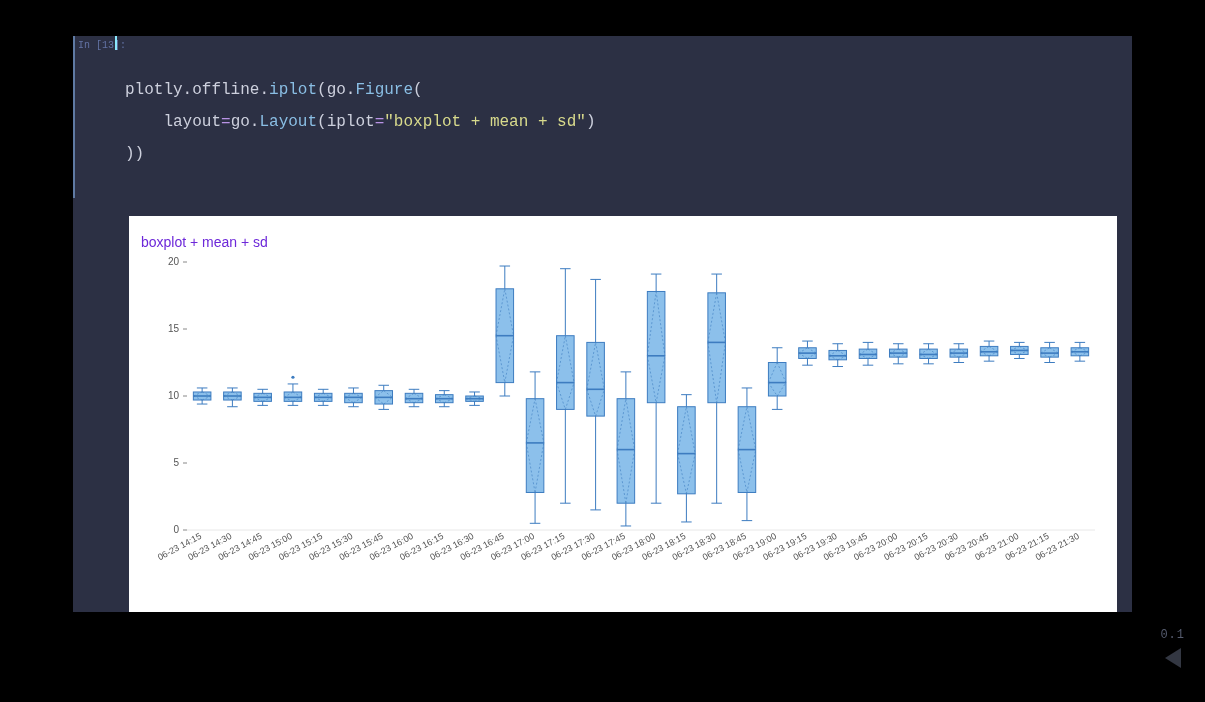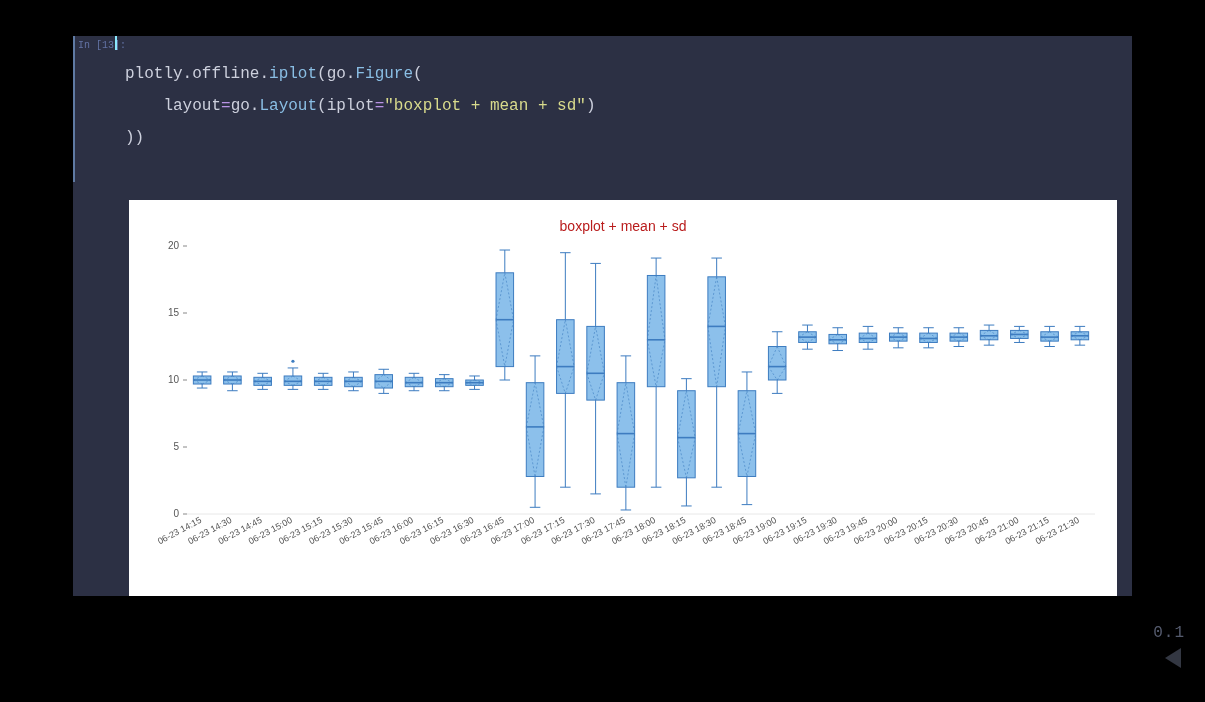--- a/index.html
+++ b/index.html
@@ -29,56 +29,55 @@
     .cell-cursor {
       position: absolute;
       left: 42px;
       top: 0px;
       width: 2px;
       height: 14px;
       background: #8be9fd;
     }
     .code-area {
       border-left: 2px solid #5f7aa3;
-      padding: 22px 0 28px 50px;
+      padding: 38px 0 28px 50px;
       font-size: 16px;
       line-height: 32px;
       color: #cdd0dd;
     }
     .code-line { white-space: pre; }
     .tok-mod { color: #cdd0dd; }
     .tok-punc { color: #cdd0dd; }
     .tok-call { color: #8abee4; }
     .tok-op { color: #b993e6; }
     .tok-str { color: #d8da8c; }
     .output-area {
       margin-top: 18px;
       margin-left: 56px;
       width: 988px;
       background: #ffffff;
       padding: 12px 12px 12px 12px;
     }
     .chart-title {
-      text-align: center;
       font-family: Arial, sans-serif;
       font-size: 14px;
-      color: #b91c1c;
+      color: #6d28d9;
       margin-top: 6px;
       margin-bottom: 6px;
     }
     .chart-svg {
       display: block;
       width: 964px;
       height: 344px;
     }
     .version-tag {
       position: absolute;
       right: 20px;
       bottom: 60px;
-      font-size: 16px;
+      font-size: 12px;
       color: #555b6e;
       letter-spacing: 1px;
       margin-top: 48px;
     }
     .corner-arrow {
       position: absolute;
       right: 24px;
       bottom: 34px;
       width: 0; height: 0;
       border-top: 10px solid transparent;

